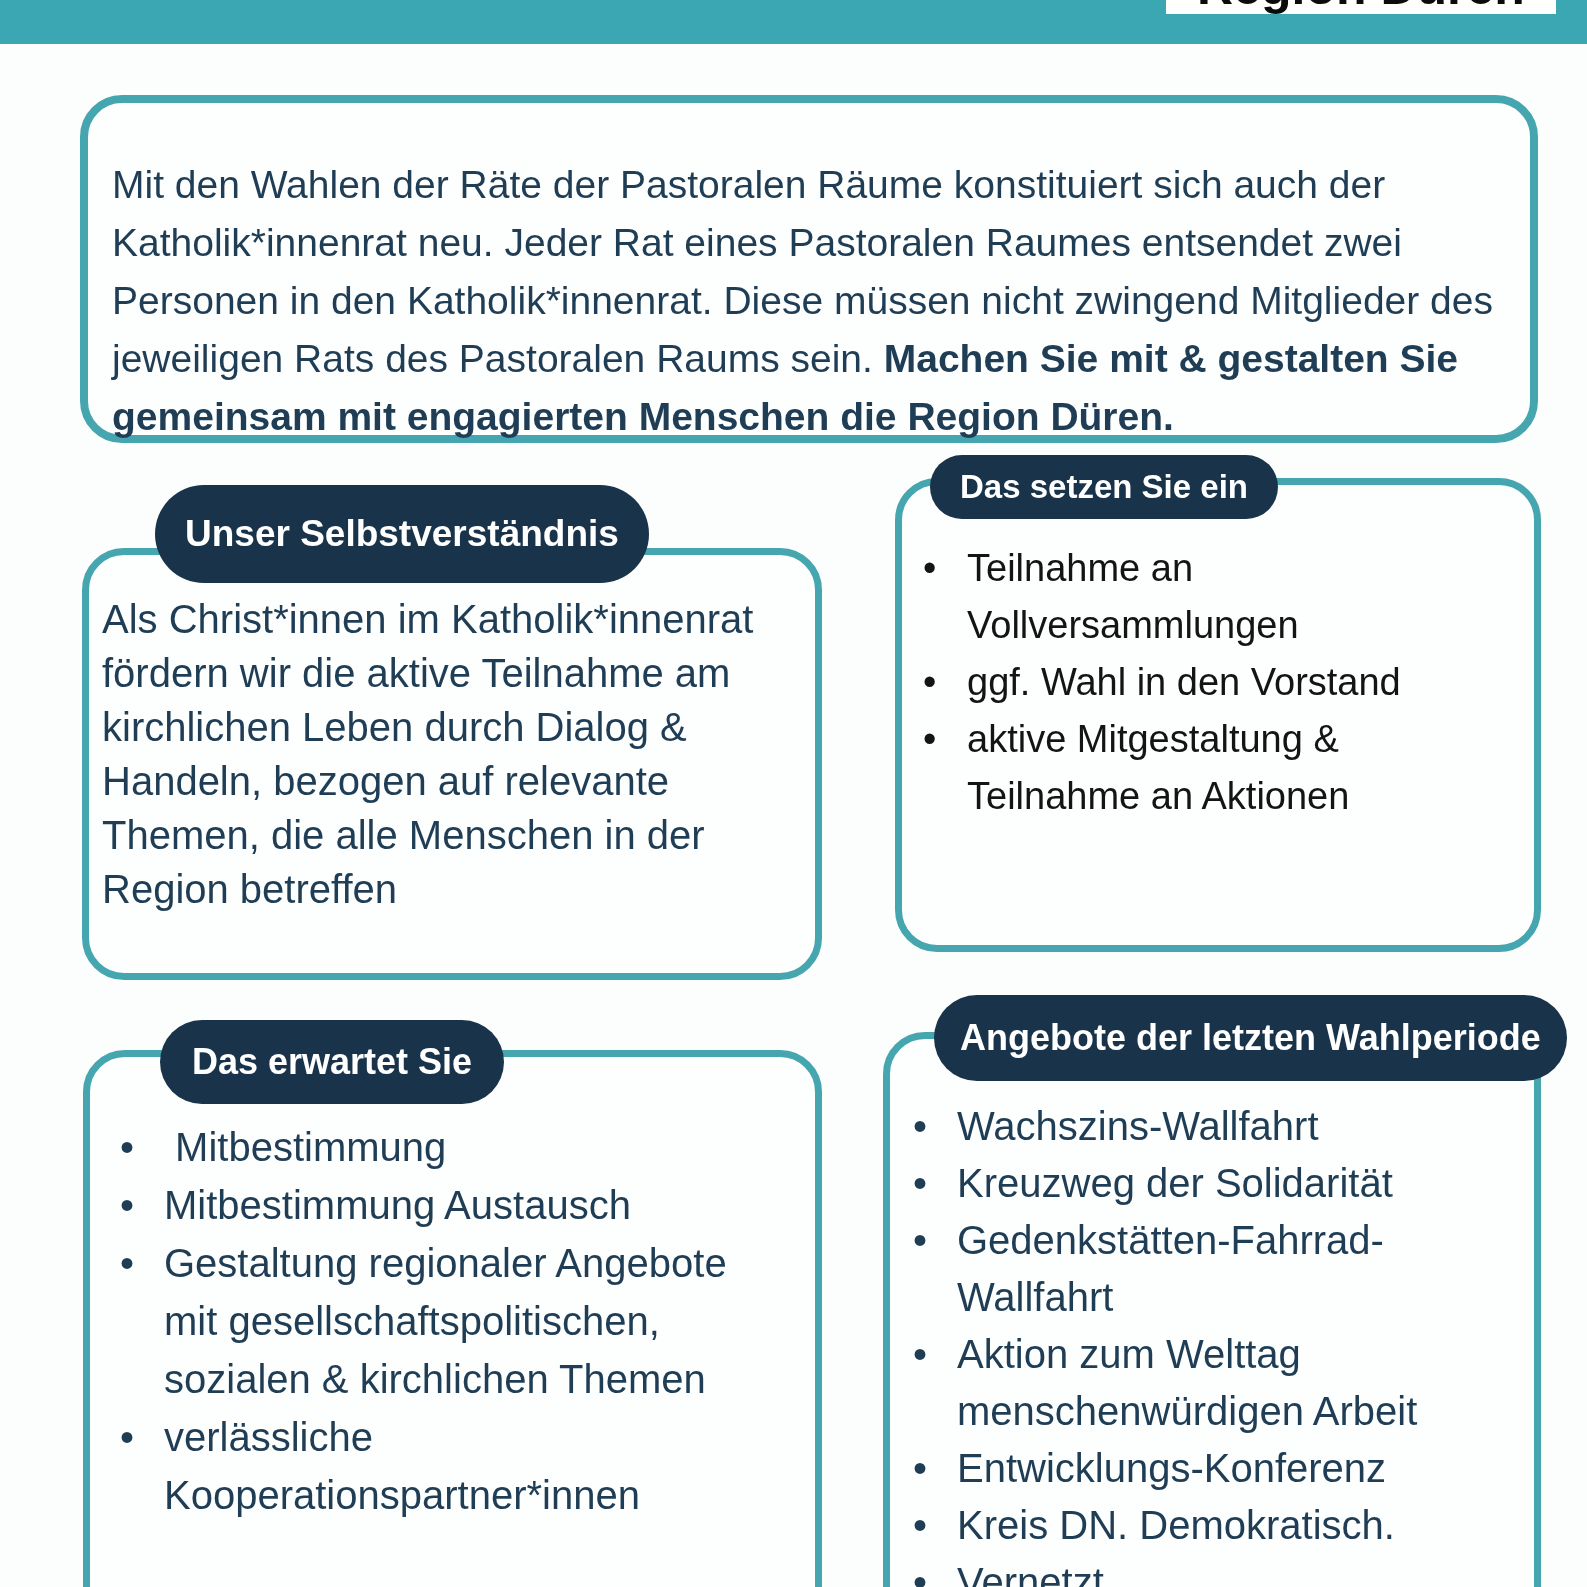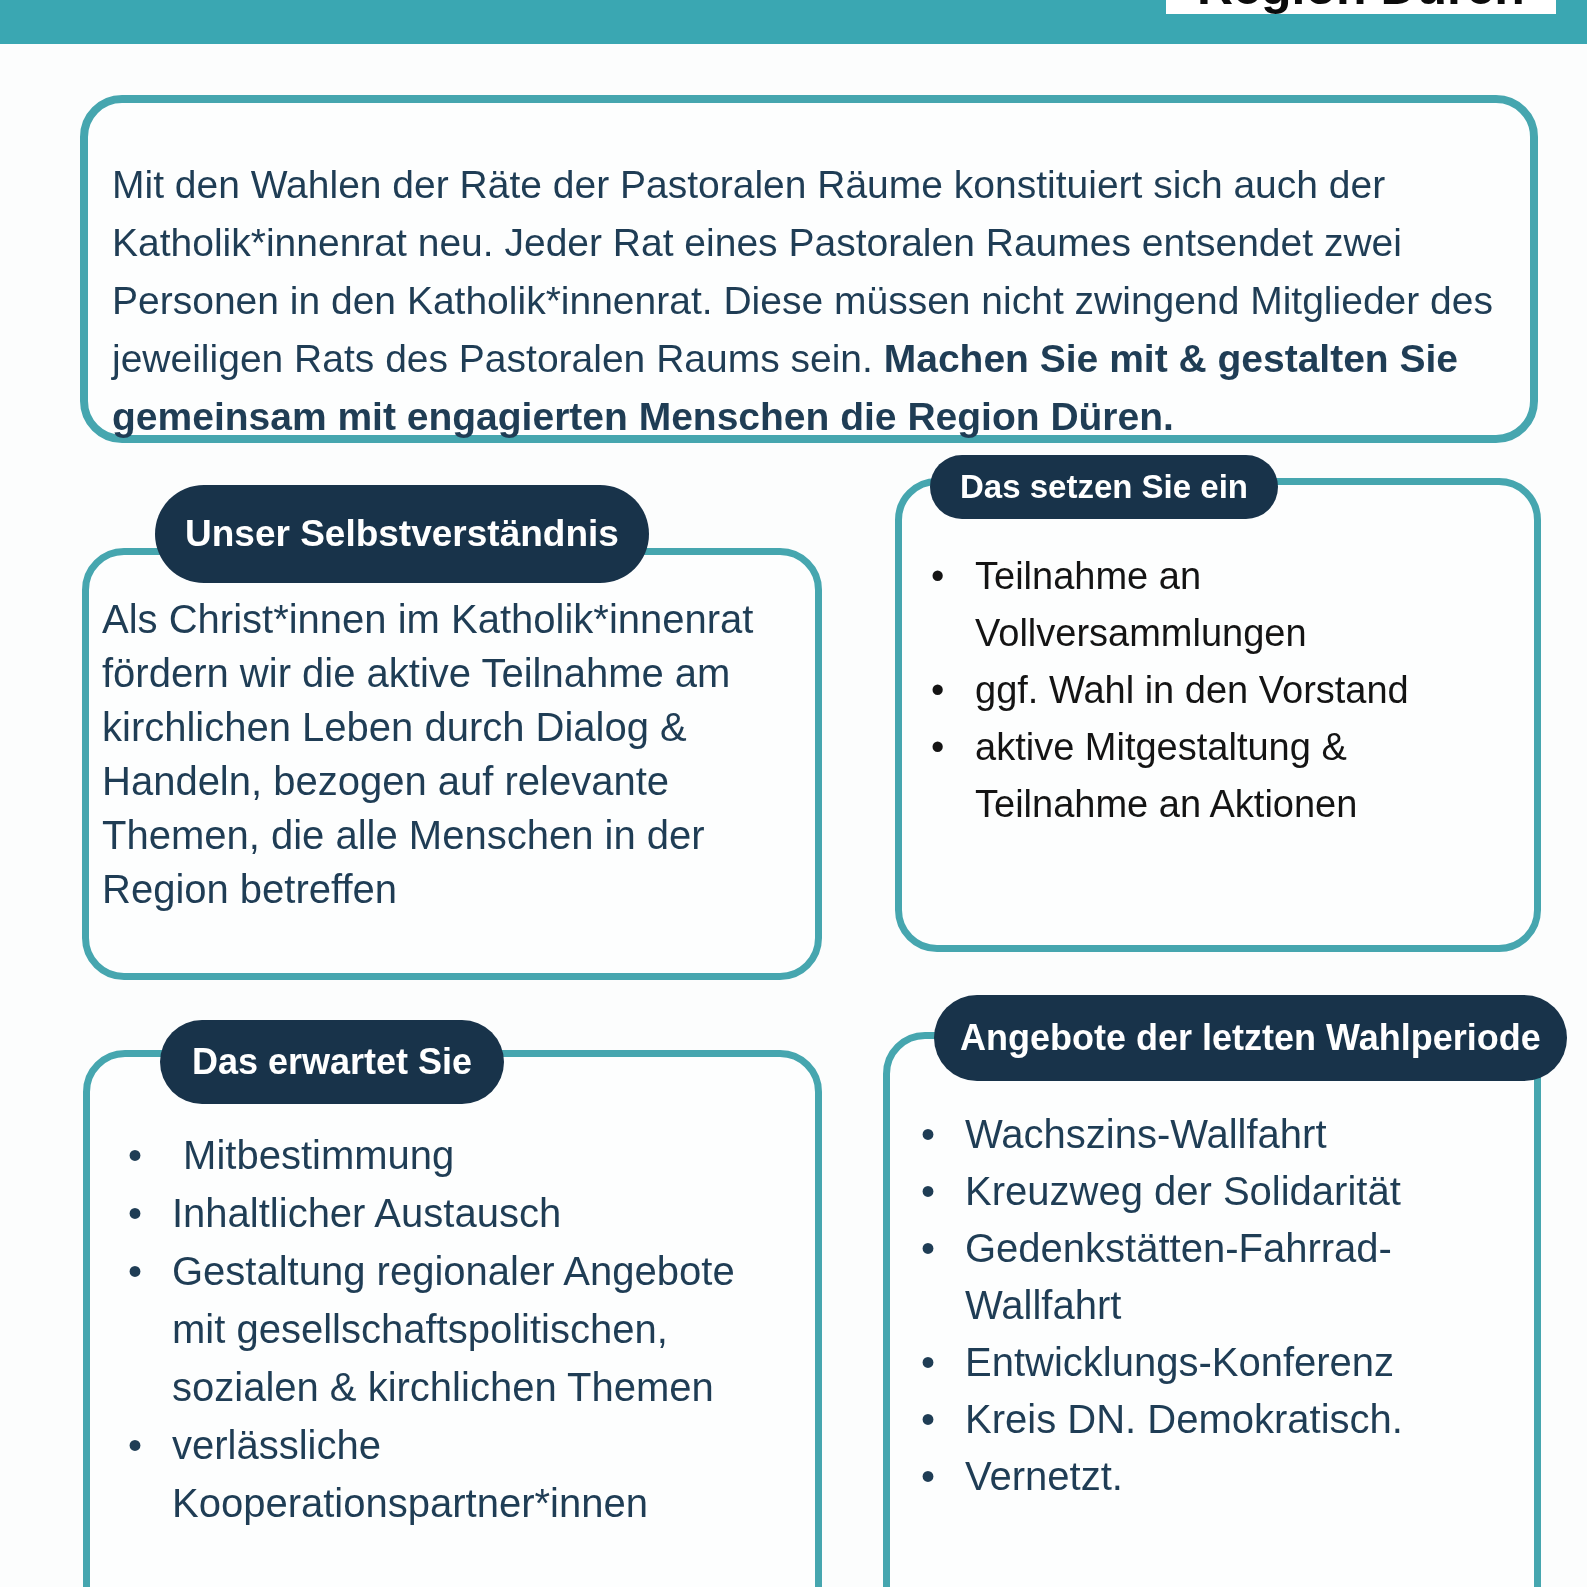--- a/index.html
+++ b/index.html
@@ -60,21 +60,21 @@
   #pill-erwartet{left:160px;top:1020px;height:84px;padding:0 32px;font-size:36px;}
   #pill-angebote{left:934px;top:995px;height:86px;padding:16px 26px;font-size:36px;}
   .body-text{
     position:absolute;z-index:2;
     color:var(--text-navy);
     font-size:40px;line-height:54px;
   }
   #text-selbst{left:102px;top:592px;width:692px;}
   ul.blist{
     position:absolute;z-index:2;
-    margin:8px;padding:0;list-style:none;
+    margin:0;padding:0;list-style:none;
   }
   .blist li{position:relative;padding-left:52px;}
   .blist li::before{
     content:"\2022";
     position:absolute;left:8px;top:0;
   }
   #list-einsatz{
     left:915px;top:540px;width:600px;
     font-size:38px;line-height:57px;color:var(--text-dark);
   }
@@ -117,31 +117,32 @@
     <li>ggf. Wahl in den Vorstand</li>
     <li>aktive Mitgestaltung &amp; Teilnahme an Aktionen</li>
   </ul>
 
   <div class="card" id="card-erwartet"></div>
   <div class="pill" id="pill-erwartet">
     <span>Das erwartet Sie</span>
   </div>
   <ul class="blist" id="list-erwartet">
     <li>&nbsp;Mitbestimmung</li>
-    <li>Inhaltlicher Austausch</li>
+    <li>Mitbestimmung Austausch</li>
     <li>Gestaltung regionaler Angebote mit gesellschaftspolitischen, sozialen &amp; kirchlichen Themen</li>
     <li>verlässliche Kooperationspartner*innen</li>
   </ul>
 
   <div class="card" id="card-angebote"></div>
   <div class="pill" id="pill-angebote">
     <span>Angebote der letzten Wahlperiode</span>
   </div>
   <ul class="blist" id="list-angebote">
     <li>Wachszins-Wallfahrt</li>
     <li>Kreuzweg der Solidarität</li>
     <li>Gedenkstätten-Fahrrad-Wallfahrt</li>
+    <li>Aktion zum Welttag menschenwürdigen Arbeit</li>
     <li>Entwicklungs-Konferenz</li>
     <li>Kreis DN. Demokratisch.</li>
     <li>Vernetzt.</li>
   </ul>
 
 </div>
 
 </body></html>

